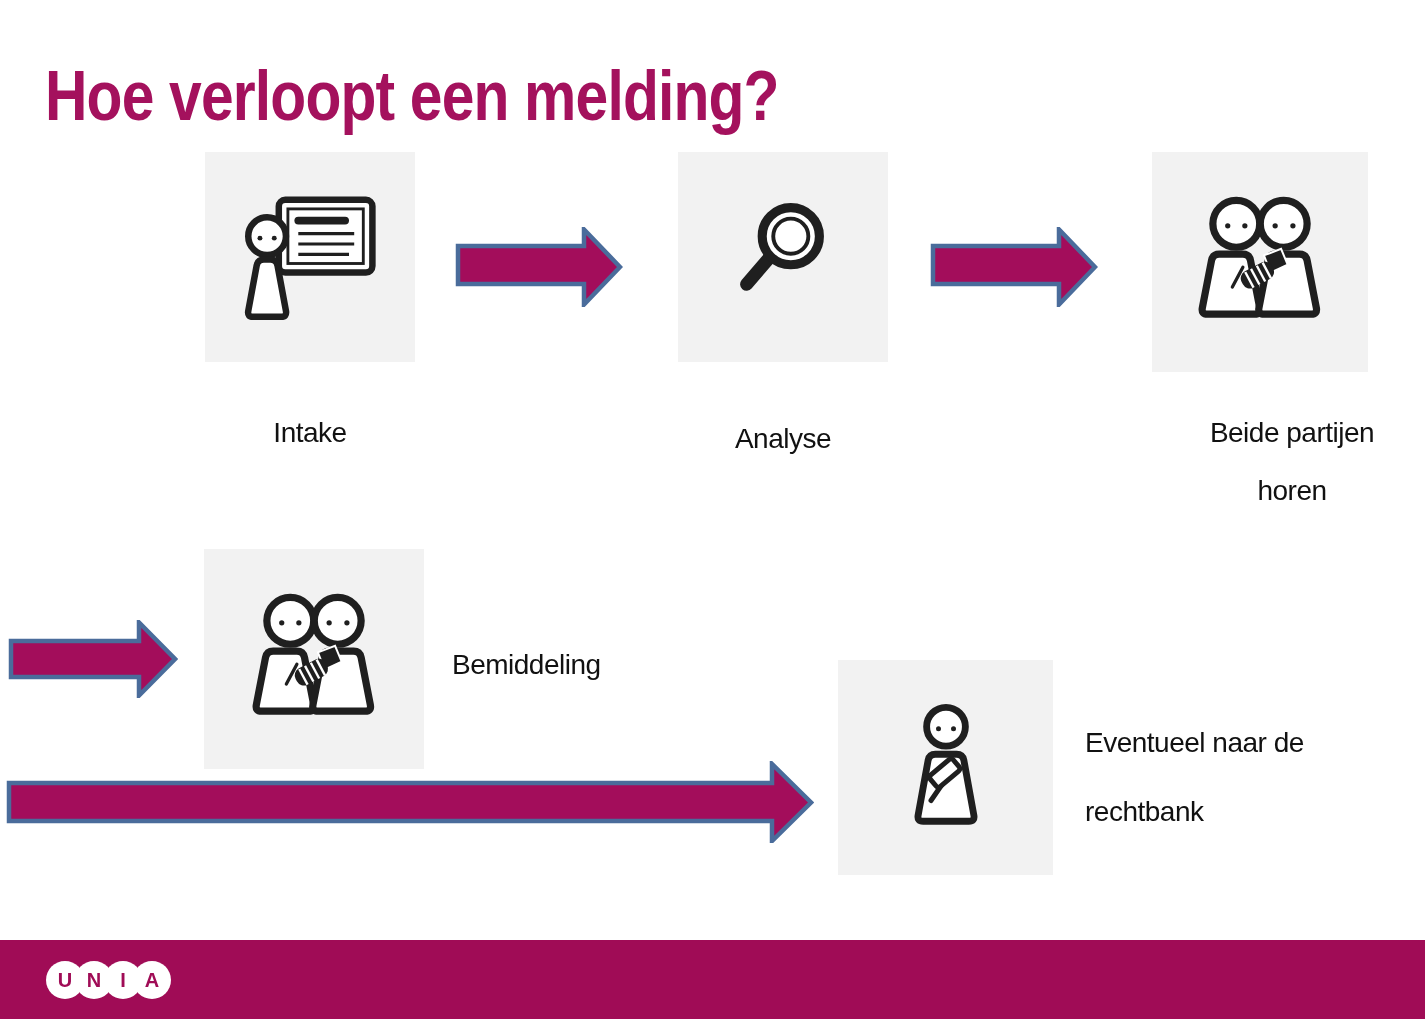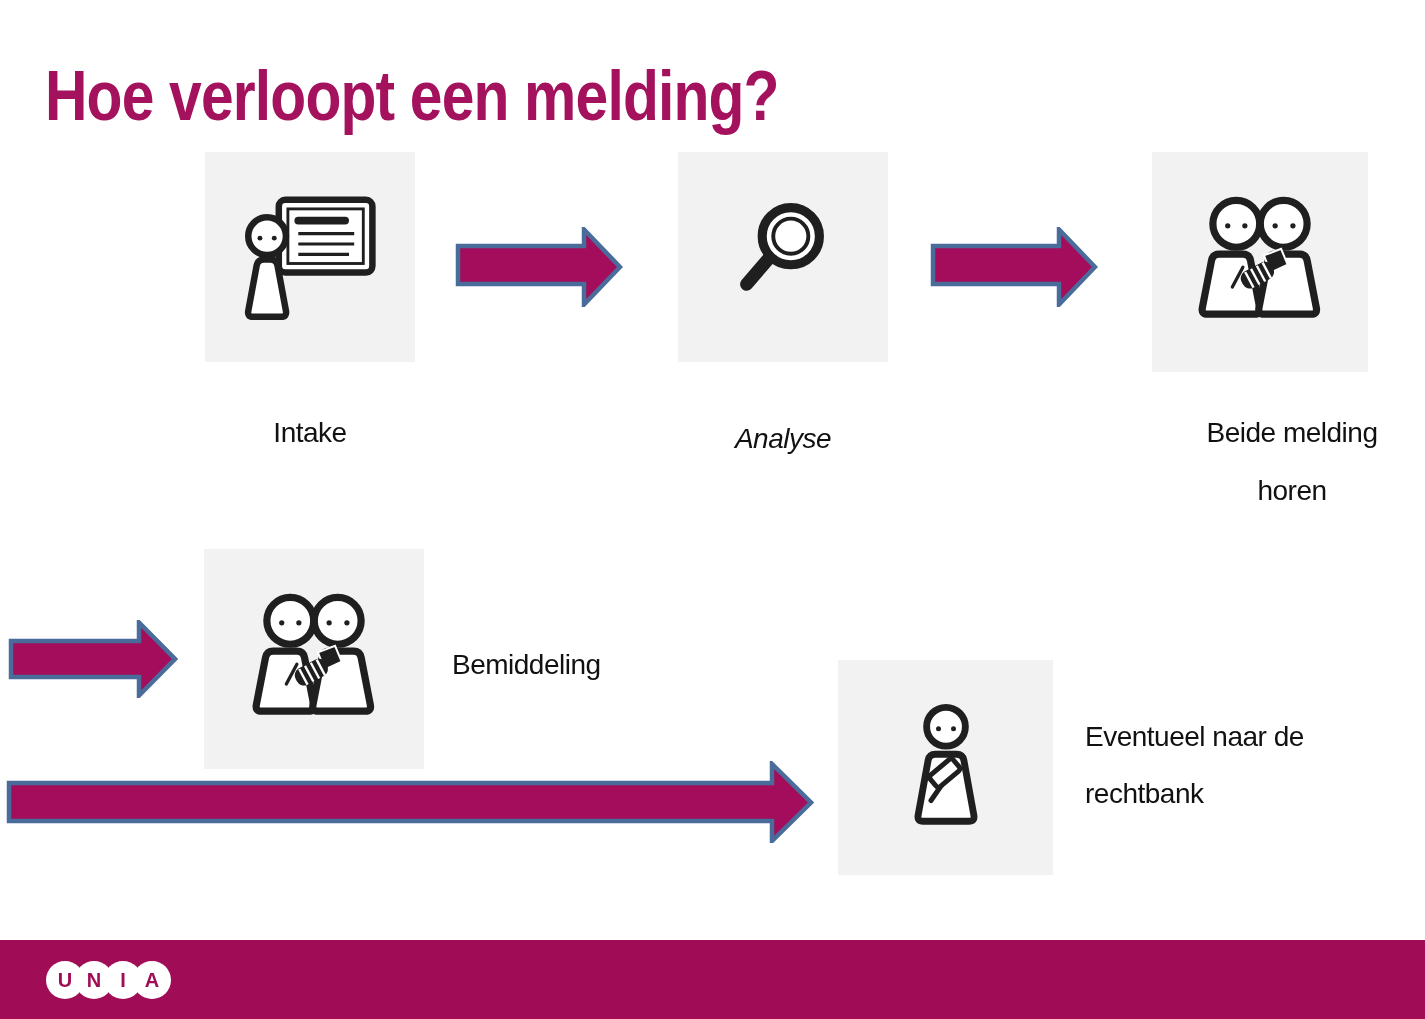--- a/index.html
+++ b/index.html
@@ -112,22 +112,22 @@
           <line x1="56" y1="63.5" x2="56" y2="77" stroke="#fff" stroke-width="1.8"></line>
           <line x1="61" y1="63.5" x2="61" y2="77" stroke="#fff" stroke-width="1.8"></line>
           <line x1="66" y1="63.5" x2="66" y2="77" stroke="#fff" stroke-width="1.8"></line>
         </g>
         <line x1="47" y1="64" x2="39" y2="79" stroke="#1f1f1f" stroke-width="2.5" stroke-linecap="round"></line>
       </g>
     </svg>
   </div>
 
   <div class="step-label center" style="left:210px;top:404px;width:200px;">Intake</div>
-  <div class="step-label center" style="left:683px;top:410px;width:200px;font-style:italic;">Analyse</div>
-  <div class="step-label center" style="left:1172px;top:404px;width:240px;">Beide melding horen</div>
+  <div class="step-label center" style="left:683px;top:410px;width:200px;">Analyse</div>
+  <div class="step-label center" style="left:1172px;top:404px;width:240px;">Beide partijen horen</div>
 
   <svg class="arrow" style="left:8px;top:620px;" width="170" height="78" viewBox="0 0 170 78">
     <polygon points="3,21 131,21 131,2.5 167,39 131,75.5 131,57 3,57"></polygon>
   </svg>
 
   <div class="icon-box" style="left:204px;top:549px;width:220px;height:220px;">
     <svg width="158" height="158" viewBox="0 0 120 120">
       <g fill="none" stroke="#1f1f1f">
         <path d="M30,54 h17 q4.8,0 5.8,4.8 l7,36 q0.9,4.8 -4,4.8 h-35.6 q-4.9,0 -4,-4.8 l7,-36 q1,-4.8 5.8,-4.8 z" fill="#fff" stroke-width="5.5" stroke-linejoin="round"></path>
         <path d="M73,54 h17 q4.8,0 5.8,4.8 l7,36 q0.9,4.8 -4,4.8 h-35.6 q-4.9,0 -4,-4.8 l7,-36 q1,-4.8 5.8,-4.8 z" fill="#fff" stroke-width="5.5" stroke-linejoin="round"></path>
@@ -164,21 +164,21 @@
         <circle cx="66" cy="28.5" r="2" fill="#1f1f1f" stroke="none"></circle>
         <path d="M51.5,49 h17 q4.8,0 5.8,4.8 l8,44 q0.9,4.8 -4,4.8 h-36.6 q-4.9,0 -4,-4.8 l8,-44 q1,-4.8 5.8,-4.8 z" fill="#fff" stroke-width="5.5" stroke-linejoin="round"></path>
         <line x1="59" y1="70" x2="48" y2="86" stroke-width="4" stroke-linecap="round"></line>
         <g transform="rotate(-40 59 64)">
           <rect x="47" y="58" width="24" height="12" rx="2.5" fill="#fff" stroke-width="4"></rect>
         </g>
       </g>
     </svg>
   </div>
 
-  <div class="step-label" style="left:1085px;top:708px;width:300px;line-height:57px;">Eventueel naar de rechtbank</div>
+  <div class="step-label" style="left:1085px;top:708px;width:300px;line-height:69px;">Eventueel naar de rechtbank</div>
 
   <div class="footer-bar"></div>
   <div class="logo">
     <div class="logo-circle">U</div>
     <div class="logo-circle">N</div>
     <div class="logo-circle">I</div>
     <div class="logo-circle">A</div>
   </div>
 
 </div>

